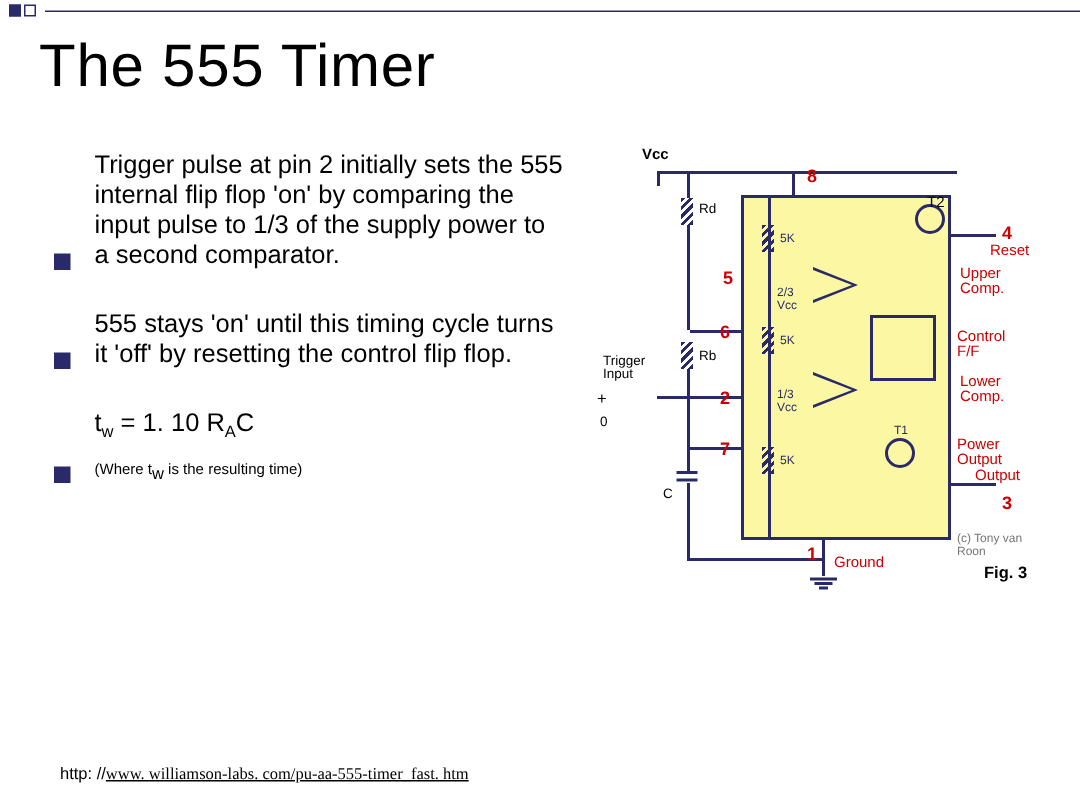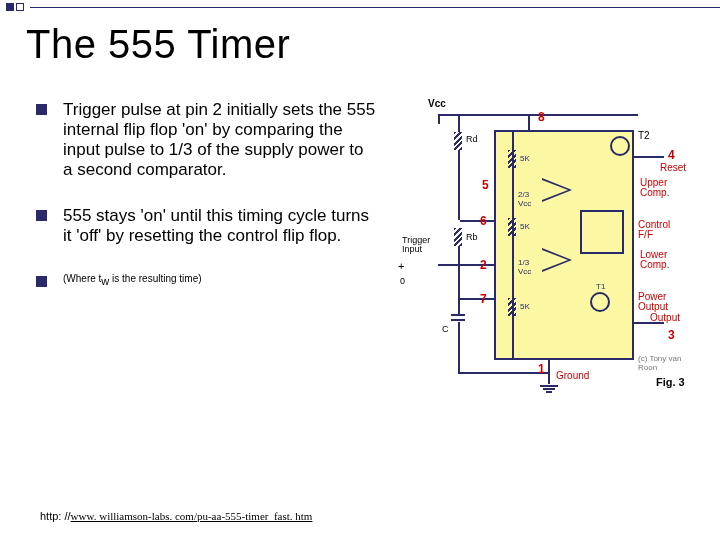--- a/index.html
+++ b/index.html
@@ -3,26 +3,26 @@
 <meta charset="utf-8">
 <style>
   * { box-sizing: border-box; margin: 0; padding: 0; }
   body { width: 720px; height: 540px; background: #fff; font-family: Arial, Helvetica, sans-serif; position: relative; }
   .titlebar { position: absolute; top: 0; left: 0; width: 100%; height: 14px; background: #fff; display: flex; align-items: center; gap: 2px; padding-left: 6px; }
   .sq { width: 8px; height: 8px; border: 1px solid #2a2a6a; }
   .sq.filled { background: #2a2a6a; }
   .line { height: 1px; background: #2a2a6a; flex: 1; margin-left: 4px; }
   h1 { position: absolute; top: 22px; left: 26px; font-size: 40px; font-weight: normal; color: #000; letter-spacing: 0.5px; }
   .content { position: absolute; top: 100px; left: 36px; width: 340px; }
-  .bullet-row { display: flex; align-items: flex-start; margin-bottom: 26px; }
+  .bullet-row { display: flex; align-items: flex-end; margin-bottom: 26px; }
   .bullet { width: 11px; height: 11px; background: #2a2a6a; margin-top: 4px; margin-right: 16px; flex-shrink: 0; }
   .bullet-text { font-size: 17px; line-height: 1.18; color: #000; }
   .formula { font-size: 17px; }
   .sub { font-size: 11px; vertical-align: sub; }
-  .note { font-size: 10px; margin-top: 1px; }
+  .note { font-size: 10px; margin-top: 13px; }
   .link { position: absolute; bottom: 18px; left: 40px; font-size: 11px; color: #000; }
   .link a { color: #000; text-decoration: underline; font-family: Liberation Serif, serif; }
   
   .diagram { position: absolute; top: 100px; left: 398px; width: 300px; height: 310px; }
   .chip { position: absolute; left: 96px; top: 30px; width: 140px; height: 230px; background: #fbf7a3; border: 2px solid #2a2a6a; }
   .pin-label { position: absolute; font: bold 12px Arial; color: #c00; }
   .pin-text { position: absolute; font: 10px Arial; color: #c00; }
   .pin-side { position: absolute; font: 10px Arial; color: #000; }
   .wire-v { position: absolute; width: 2px; background: #2a2a6a; }
   .wire-h { position: absolute; height: 2px; background: #2a2a6a; }
@@ -60,20 +60,23 @@
     <div class="bullet"></div>
     <div class="bullet-text">Trigger pulse at  pin 2 initially sets the 555 internal flip flop 'on' by comparing the input pulse to 1/3 of the supply power to a second comparator.</div>
   </div>
   <div class="bullet-row">
     <div class="bullet"></div>
     <div class="bullet-text">555 stays 'on' until this timing cycle turns it 'off' by resetting the control flip flop.</div>
   </div>
   <div class="bullet-row" style="margin-bottom:0">
     <div class="bullet"></div>
     <div>
+      <div class="formula">
+        <span>t</span><span class="sub">w</span><span> = 1. 10 R</span><span class="sub">A</span><span>C</span>
+      </div>
       <div class="note">
         <span>(Where t</span><span class="sub">w</span><span> is the resulting time)</span>
       </div>
     </div>
   </div>
 </div>
 
 <div class="link">
   <span>http: //</span><a href="#">www. williamson-labs. com/pu-aa-555-timer_fast. htm</a>
 </div>
@@ -103,21 +106,21 @@
   <div class="mini" style="left:122px; top:202px">5K</div>
   <div class="mini" style="left:120px; top:90px; white-space:pre">2/3
 Vcc</div>
   <div class="mini" style="left:120px; top:158px; white-space:pre">1/3
 Vcc</div>
 
   <div class="comp" style="left:144px; top:78px"></div>
   <div class="comp" style="left:144px; top:148px"></div>
 
   <div class="trans" style="left:212px; top:36px"></div>
-  <div class="pin-side" style="left:240px; top:30px">T2</div>
+  <div class="pin-side" style="left:220px; top:30px">T2</div>
 
   <div class="wire-h" style="left:236px; top:56px; width:30px"></div>
   <div class="pin-label" style="left:270px; top:48px">4</div>
   <div class="pin-text" style="left:262px; top:62px">Reset</div>
 
   <div class="pin-text" style="left:242px; top:78px; white-space:pre; line-height:1">Upper
 Comp.</div>
 
   <div class="ff"></div>
   <div class="pin-text" style="left:240px; top:120px; white-space:pre; line-height:1">Control

